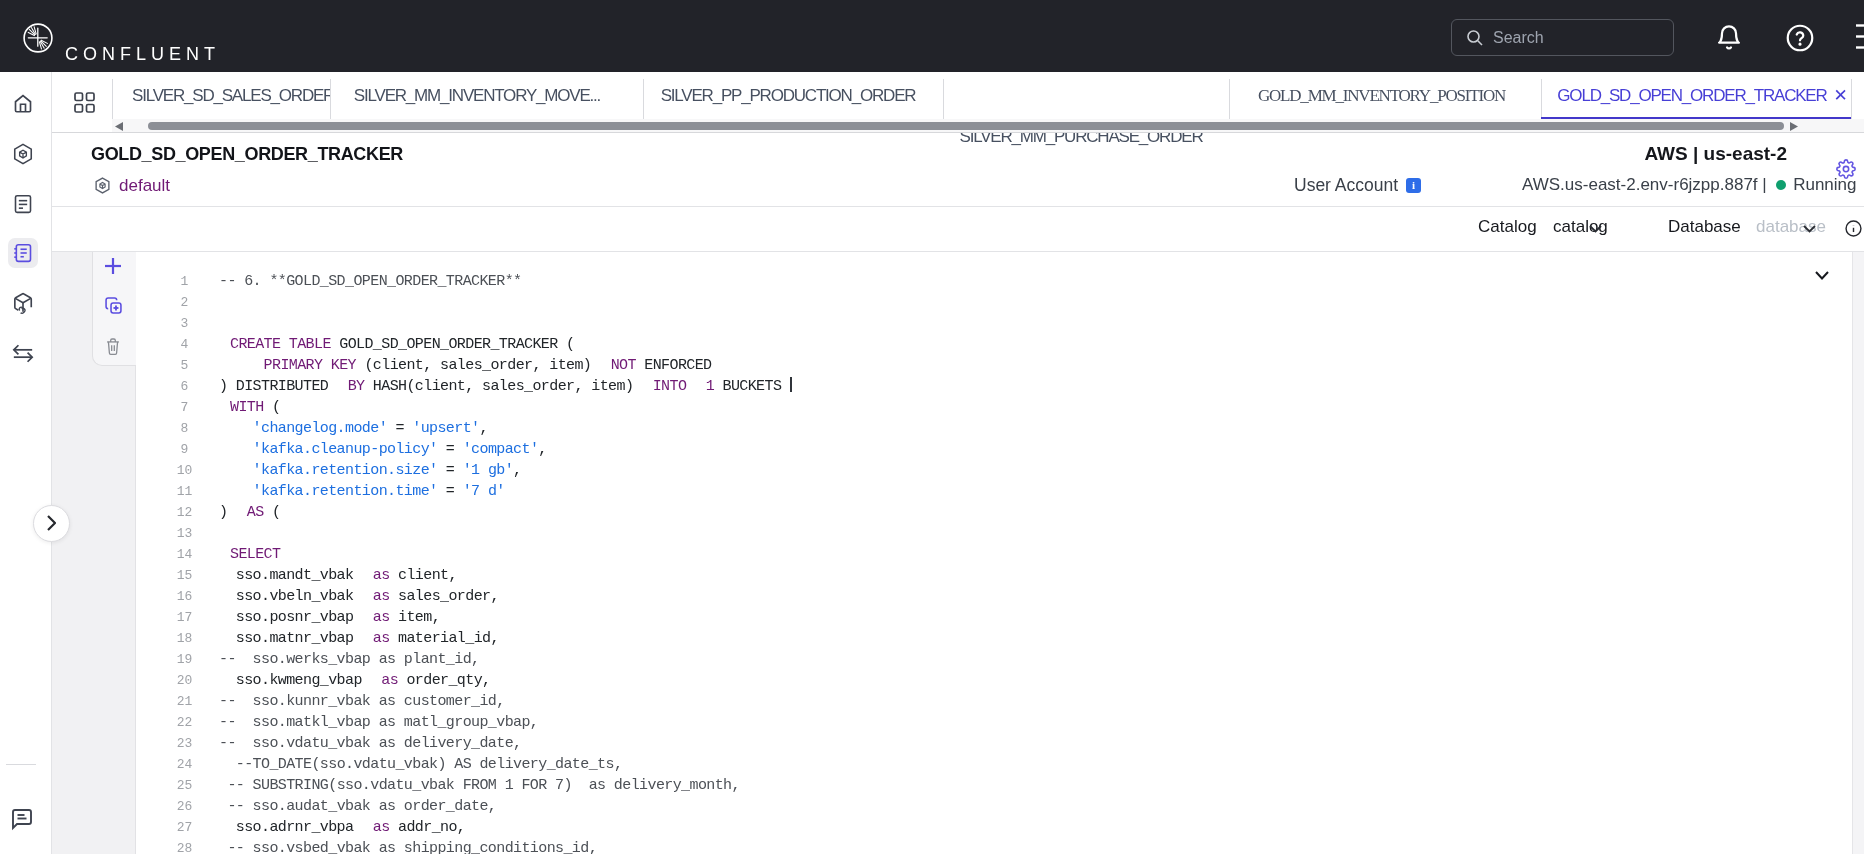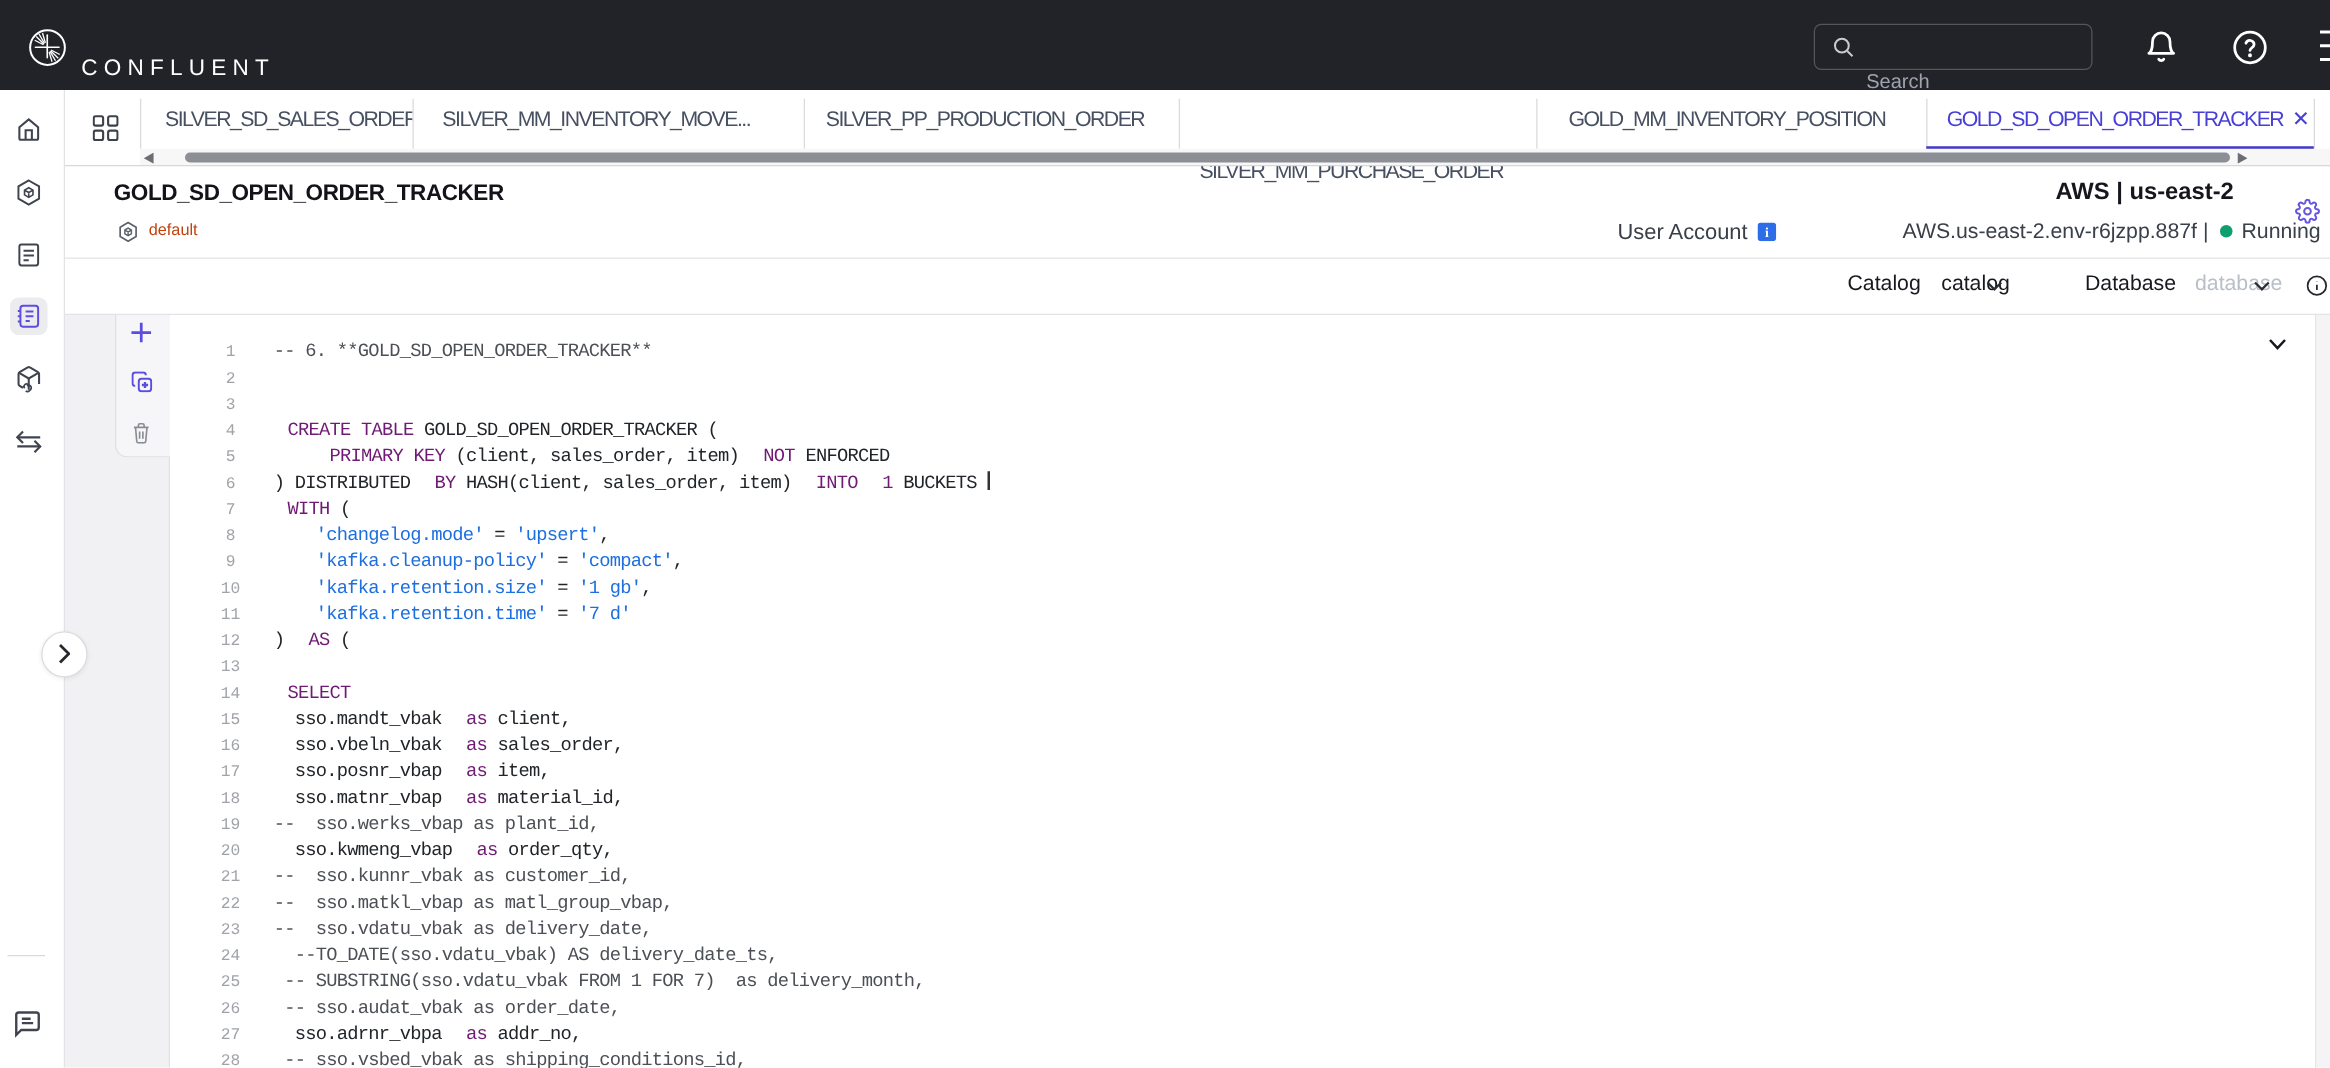--- a/index.html
+++ b/index.html
@@ -1,32 +1,32 @@
 <!DOCTYPE html>
 <html><head><meta charset="utf-8">
 <style>
 *{margin:0;padding:0;box-sizing:border-box;}
 html,body{width:1864px;height:854px;overflow:hidden;background:#fff;font-family:"Liberation Sans",sans-serif;}
 
 #topbar{position:absolute;left:0;top:0;width:1864px;height:72px;background:#222329;}
 #logo{position:absolute;left:65px;top:44px;color:#fff;font-size:18px;letter-spacing:5px;font-weight:400;}
 #searchbox{position:absolute;left:1451px;top:19px;width:223px;height:37px;border:1px solid #53565e;border-radius:6px;}
-#searchtxt{position:absolute;left:1493px;top:29px;font-size:16px;color:#9ea4af;margin-top:28px;}
+#searchtxt{position:absolute;left:1493px;top:29px;font-size:16px;color:#9ea4af;}
 
 #tabrow{position:absolute;left:52px;top:72px;width:1812px;height:47px;background:#fff;}
 .tab{position:absolute;top:72px;height:47px;display:flex;align-items:center;justify-content:center;font-size:17px;letter-spacing:-1.2px;color:#475060;white-space:nowrap;overflow:hidden;}
 .tsep{position:absolute;top:79px;width:1px;height:40px;background:#d9dade;}
 #underline{position:absolute;left:1541px;top:117px;width:310px;height:3px;background:#4338ca;}
 
 #hscroll{position:absolute;left:112px;top:119px;width:1752px;height:12.5px;background:#f7f7f8;}
 #hthumb{position:absolute;left:148px;top:122px;width:1636px;height:8px;border-radius:4px;background:#8c8f96;}
 .hline{position:absolute;left:52px;top:131.5px;width:1812px;height:1px;background:#d7d8db;}
 
 #title{position:absolute;left:91px;top:144px;font-size:18px;font-weight:bold;color:#121419;letter-spacing:-0.35px;}
-#defaultrow{position:absolute;left:119px;top:175.5px;font-size:13px;color:#c2410c;}
+#defaultrow{position:absolute;left:119px;top:175.5px;font-size:17px;color:#701a75;}
 #awsline{position:absolute;right:77px;top:143px;font-size:19px;font-weight:bold;color:#15171c;}
 #acctrow{position:absolute;left:1294px;top:175px;font-size:17.5px;color:#3a4049;}
 #envrow{position:absolute;left:1522px;top:175px;font-size:17px;color:#3a4049;}
 .hline2{position:absolute;left:52px;top:206px;width:1812px;height:1px;background:#e2e3e6;}
 
 .hline3{position:absolute;left:52px;top:251px;width:1812px;height:1px;background:#e2e3e6;}
 .r2t{position:absolute;top:217px;font-size:17px;color:#17191e;margin-left:32px;}
 #strip{position:absolute;left:52px;top:252px;width:84px;height:602px;background:#f1f1f3;border-right:1px solid #e2e2e5;}
 #toolcard{position:absolute;left:92px;top:252px;width:44px;height:114px;background:#f6f6f8;border-left:1px solid #e0e0e3;border-bottom:1px solid #e0e0e3;border-radius:0 0 0 10px;}
 #vscroll{position:absolute;left:1852px;top:252px;width:12px;height:602px;background:#f4f4f6;border-left:1px solid #e5e5e8;}
@@ -88,21 +88,21 @@
 <svg class="ico" style="left:74px;top:92px" width="21" height="21" viewBox="0 0 21 21" fill="none" stroke="#3c414c" stroke-width="1.7">
     <rect x="1" y="1" width="7.5" height="7.5" rx="1.5"></rect>
     <rect x="12.5" y="1" width="7.5" height="7.5" rx="1.5"></rect>
     <rect x="1" y="12.5" width="7.5" height="7.5" rx="1.5"></rect>
     <rect x="12.5" y="12.5" width="7.5" height="7.5" rx="1.5"></rect>
   </svg>
 <div class="tab" style="left:112px;width:218px;justify-content:flex-start;padding-left:20px;">SILVER_SD_SALES_ORDER</div>
 <div class="tab" style="left:331px;width:312px;padding-right:20px;">SILVER_MM_INVENTORY_MOVE...</div>
 <div class="tab" style="left:643px;width:300px;padding-right:10px;text-align:right;">SILVER_PP_PRODUCTION_ORDER</div>
 <div class="tab" style="left:943px;width:286px;padding-right:10px;margin-top:41px;">SILVER_MM_PURCHASE_ORDER</div>
-<div class="tab" style="left:1229px;width:312px;padding-right:7px;">GOLD_MM_INVENTORY_POSITION</div>
+<div class="tab" style="left:1229px;width:312px;padding-right:7px;font-family:Liberation Serif, serif;">GOLD_MM_INVENTORY_POSITION</div>
 <div class="tab" style="left:1541px;width:310px;color:#473fd6;padding-left:12px;">GOLD_SD_OPEN_ORDER_TRACKER&nbsp;&nbsp;✕</div>
 <div class="tsep" style="left:112px"></div>
 <div class="tsep" style="left:330px"></div>
 <div class="tsep" style="left:643px"></div>
 <div class="tsep" style="left:943px"></div>
 <div class="tsep" style="left:1229px"></div>
 <div class="tsep" style="left:1541px"></div>
 <div class="tsep" style="left:1851px"></div>
 <div id="underline"></div>
 <div id="hscroll"></div>

